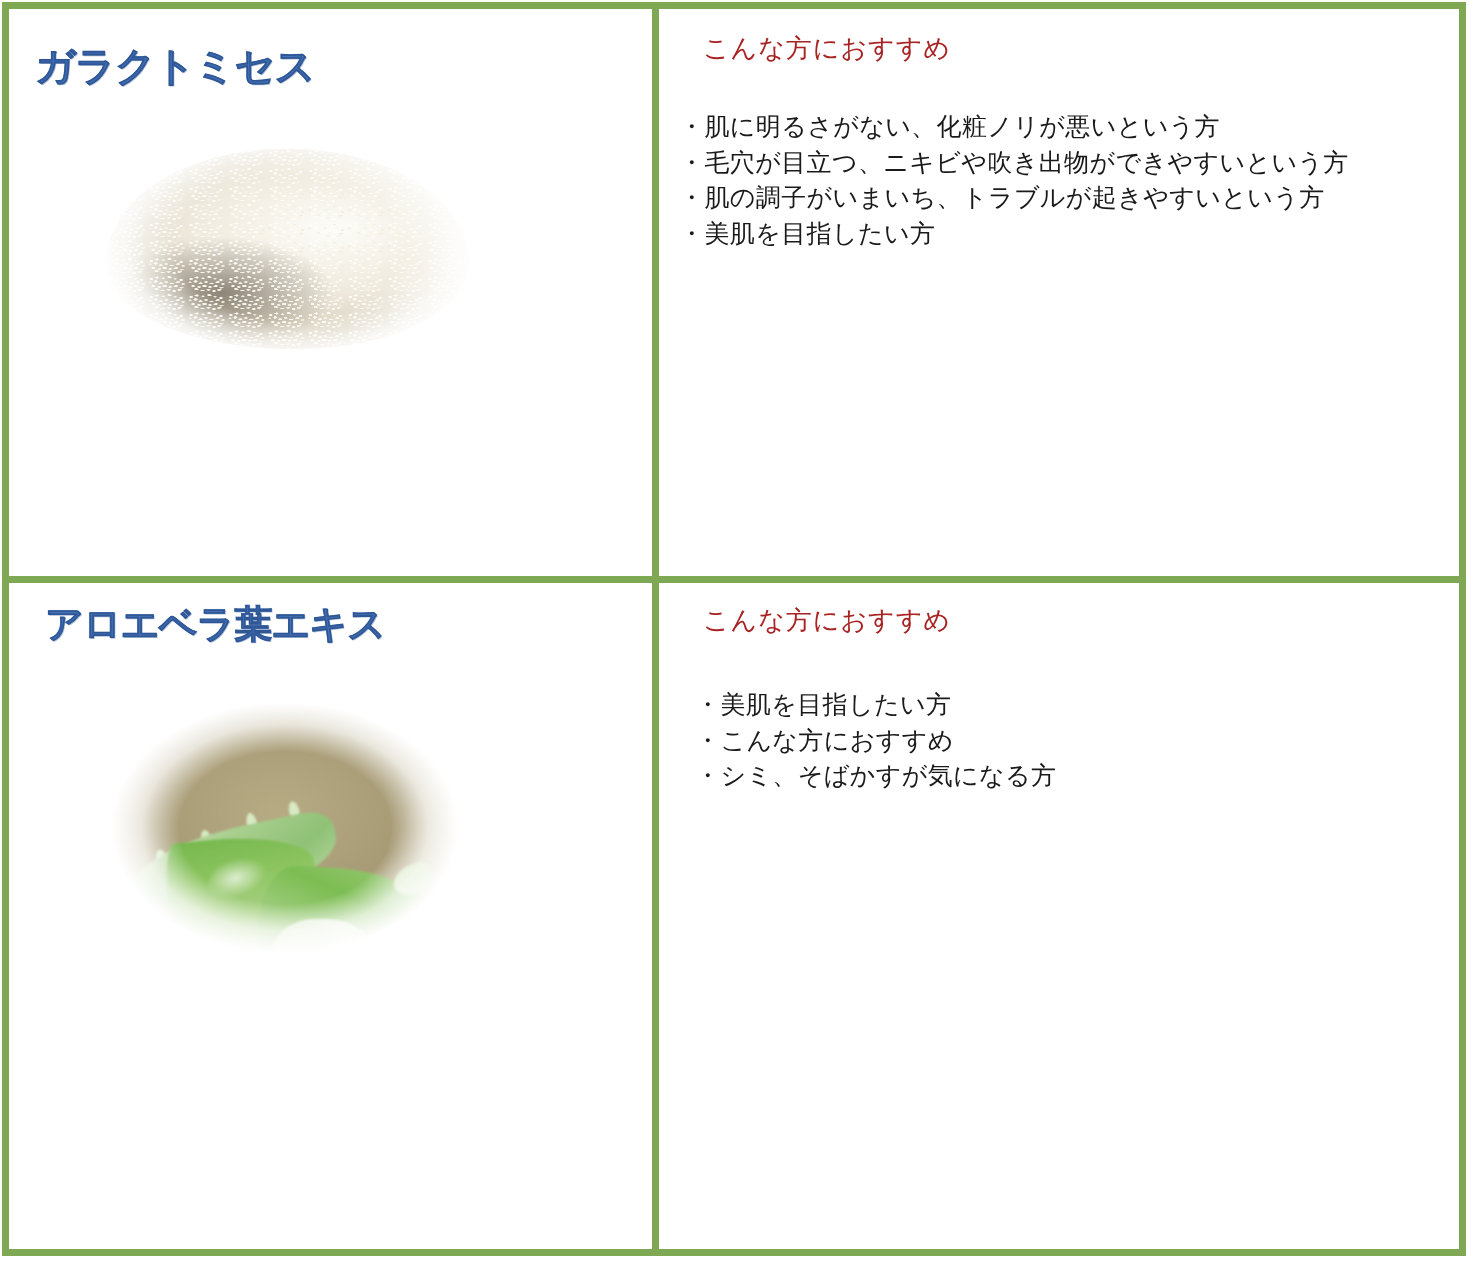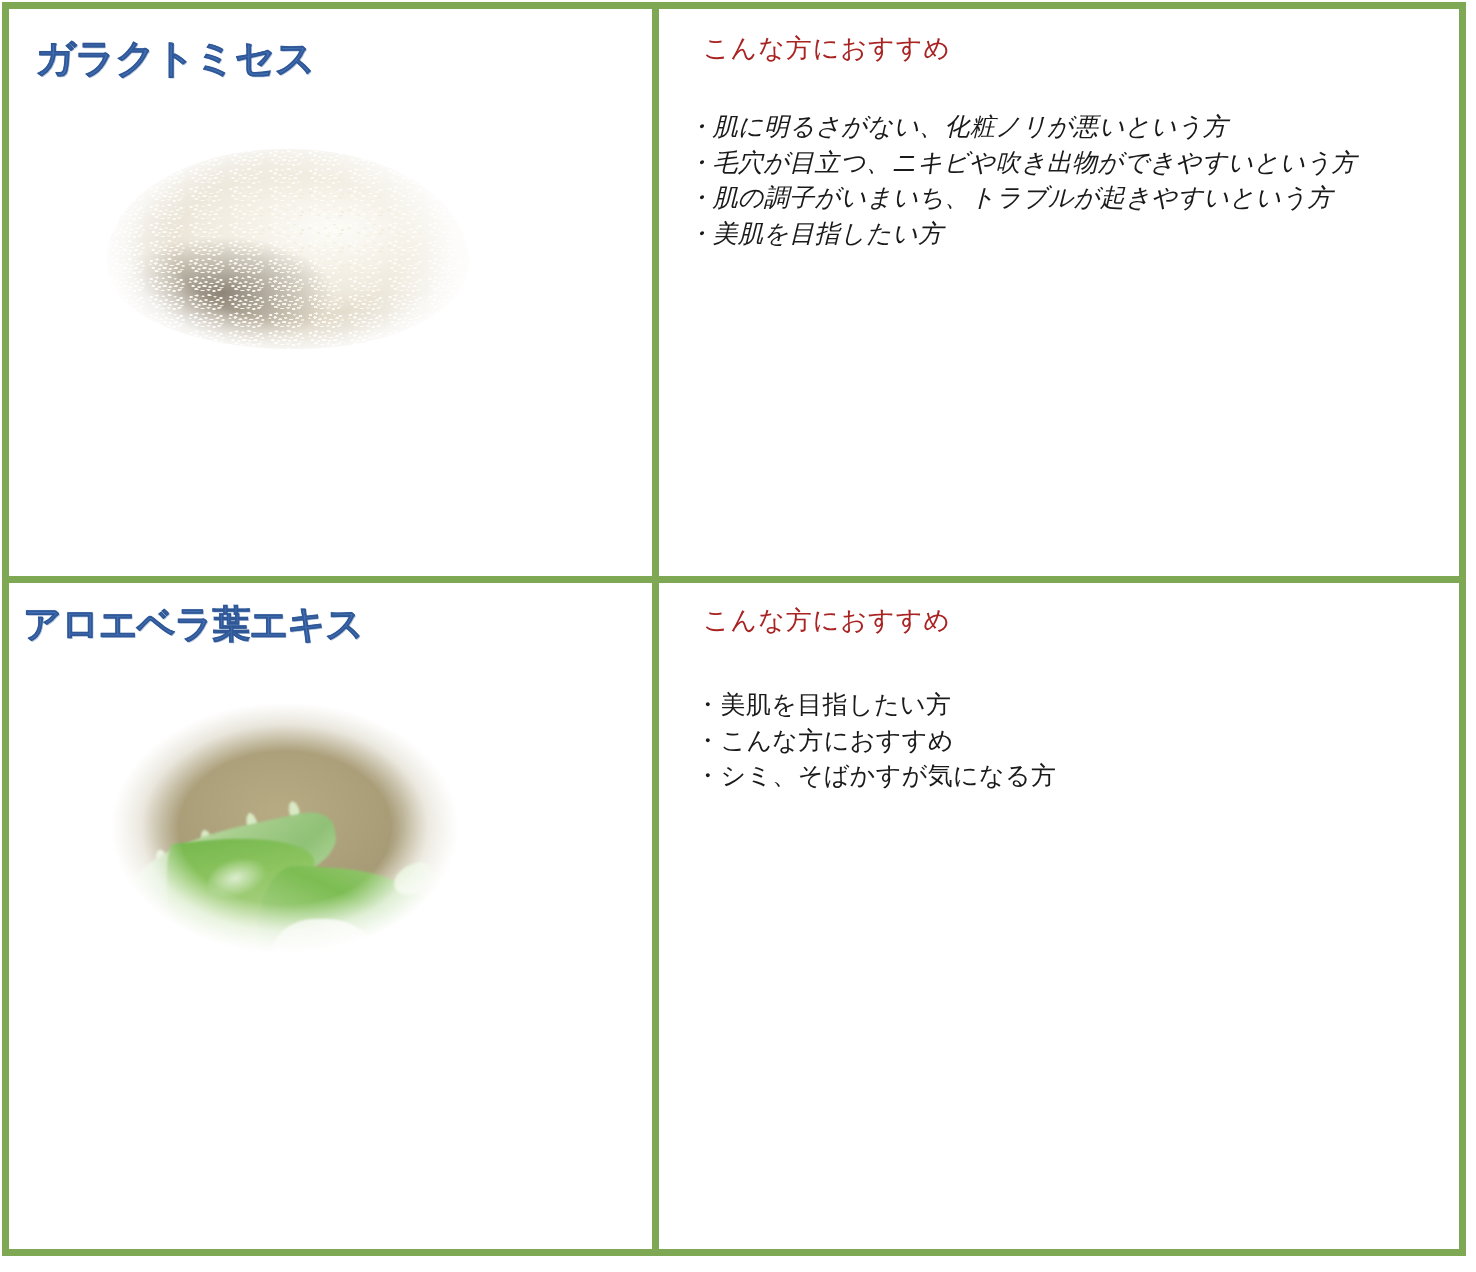--- a/index.html
+++ b/index.html
@@ -69,22 +69,22 @@
     font-weight: bold;
     letter-spacing: -1px;
     line-height: 1.05;
     white-space: nowrap;
     position: absolute;
     -webkit-text-stroke: 0.6px var(--blue-dark);
     text-shadow:
       0 0 1px rgba(68,114,184,.55),
       1px 1px 0 rgba(47,87,150,.35);
   }
-  .name-1 { left: 26px; top: 28px; font-size: 40px; }
-  .name-2 { left: 14px; top: 22px; font-size: 38px; }
+  .name-1 { left: 26px; top: 36px; font-size: 40px; }
+  .name-2 { left: 36px; top: 22px; font-size: 38px; }
   .name-3 { left: 24px; top: 26px; font-size: 38px; }
 
   .ing-figure {
     position: absolute;
     overflow: hidden;
   }
 
   
   .fig-rice { left: 70px; top: 112px; width: 420px; height: 265px; }
   .rice-bg {
@@ -284,21 +284,21 @@
     position: absolute;
     margin: 0; padding: 0;
     list-style: none;
     color: var(--ink);
     font-size: 25px;
     line-height: 1.42;
     letter-spacing: .4px;
     white-space: nowrap;
   }
   .rec-1 .rec-heading { left: 44px; top: 22px; }
-  .rec-1 .rec-list    { left: 28px; top: 100px; font-style: italic; }
+  .rec-1 .rec-list    { left: 20px; top: 100px; }
   .rec-2 .rec-heading { left: 44px; top: 20px; }
   .rec-2 .rec-list    { left: 36px; top: 104px; }
   .rec-3 .rec-heading { left: 44px; top: 22px; }
   .rec-3 .rec-list    { left: 36px; top: 106px; }
 </style>
 </head>
 <body>
 
 <div id="page">
 

